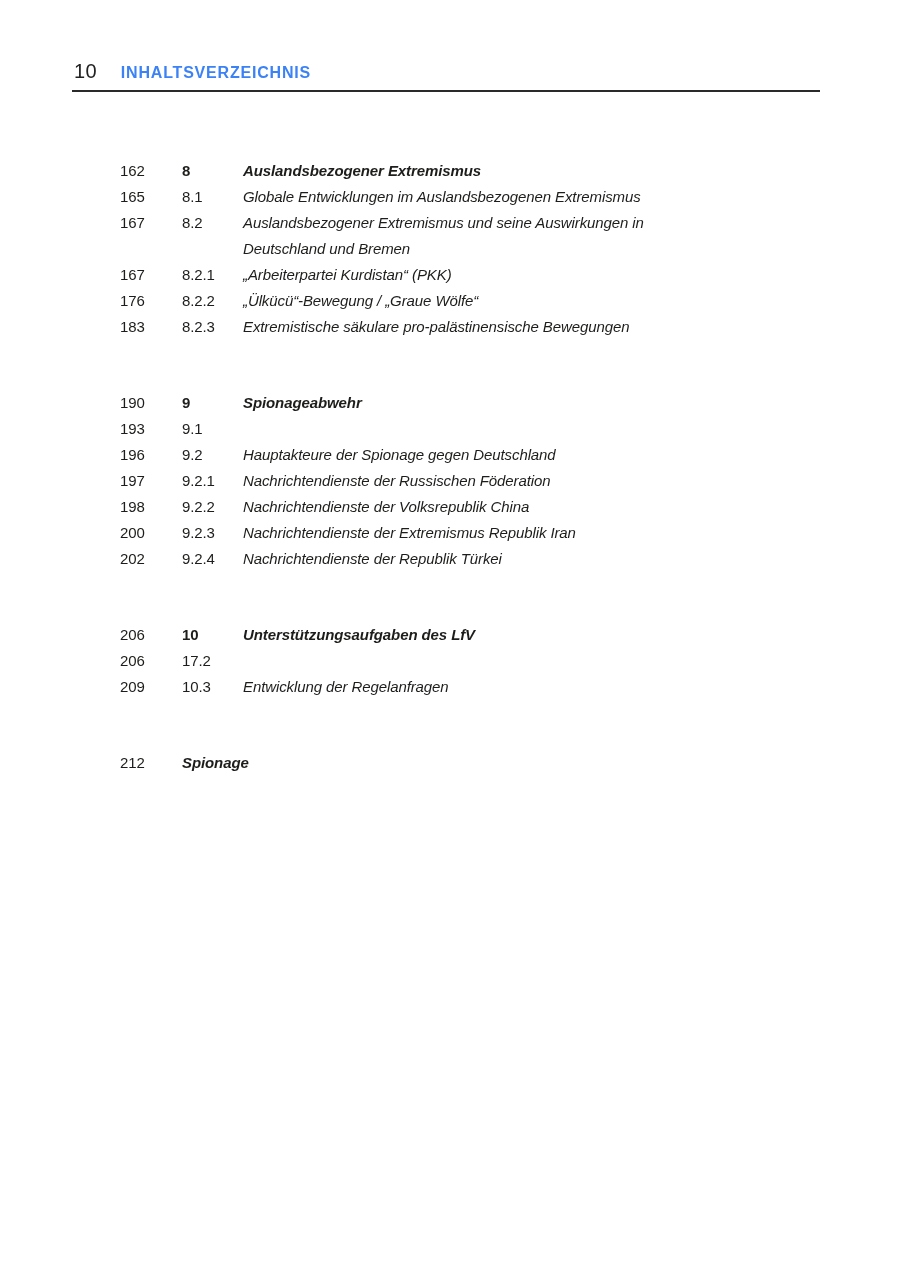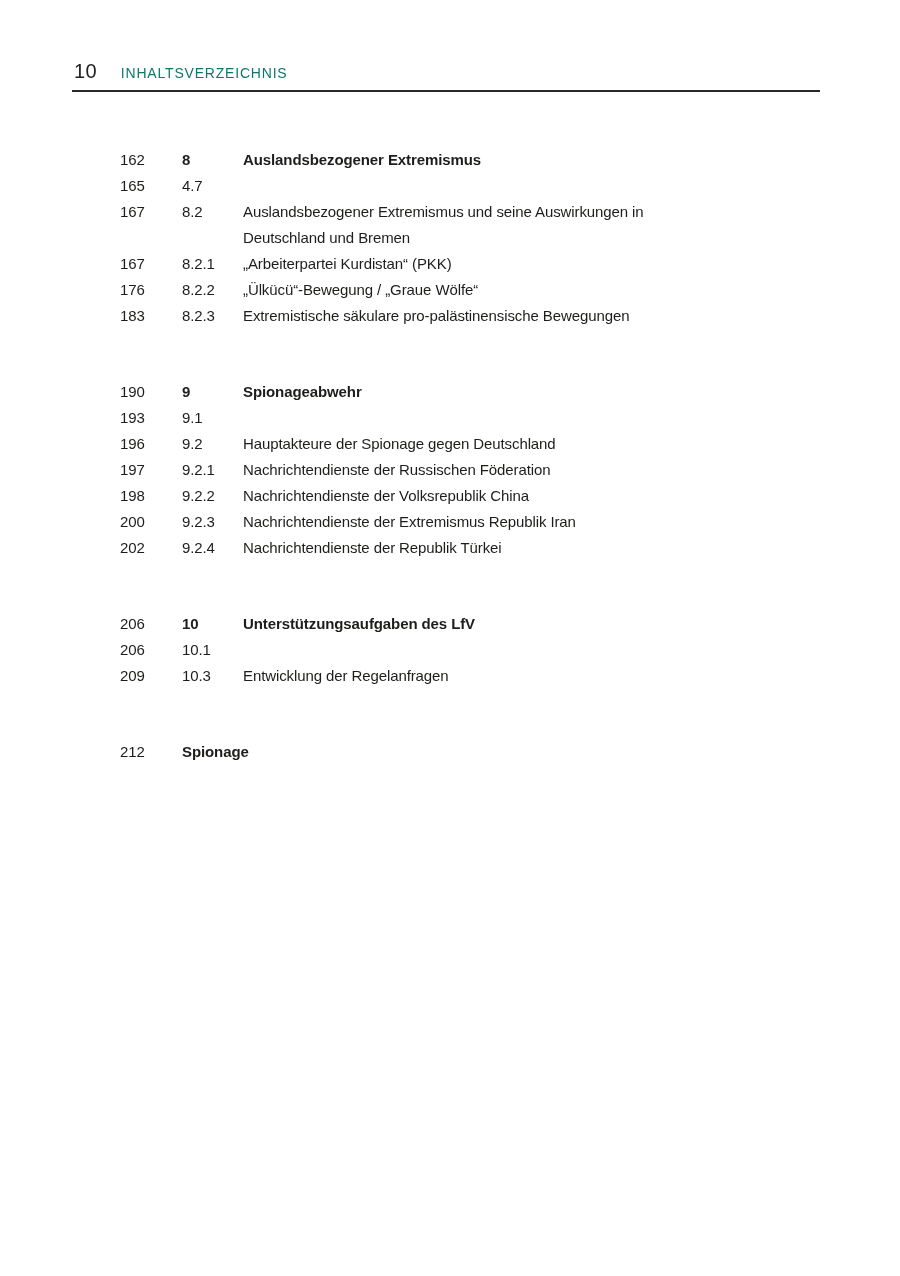--- a/index.html
+++ b/index.html
@@ -24,52 +24,53 @@
     align-items: baseline;
   }
   .page-num {
     font-size: 20px;
     line-height: 26px;
     letter-spacing: 0.3px;
     margin-left: 2px;
     color: #222222;
   }
   .page-title {
-    font-size: 14px;
+    font-size: 16px;
     letter-spacing: 0.8px;
     margin-left: 24px;
-    color: #0f766e;
+    color: #3b82f6;
+    font-weight: bold;
   }
   .header-rule {
     position: absolute;
     left: 72px;
     top: 90px;
     width: 748px;
     height: 2px;
     background: #2a2a2a;
   }
 
   
   .toc {
     position: absolute;
     left: 120px;
-    top: 147px;
+    top: 158px;
     width: 645px;
   }
   .toc-section + .toc-section { margin-top: 50px; }
   .toc-row {
     display: grid;
     grid-template-columns: 62px 61px 1fr;
     font-size: 15px;
     line-height: 26px;
     letter-spacing: -0.1px;
   }
   .toc-row .page-col  { }
   .toc-row .num-col   { }
-  .toc-row .title-col { white-space: pre-line; }
+  .toc-row .title-col { white-space: pre-line; font-style: italic; }
   .toc-row.heading .num-col,
   .toc-row.heading .title-col { font-weight: 700; }
   .toc-row.standalone .title-col { grid-column: 2 / 4; }
 </style>
 </head>
 <body>
 
 <div class="page">
 
   <header class="page-header">
@@ -80,21 +81,22 @@
 
   <main class="toc">
       <section class="toc-section">
         <div class="toc-row heading">
           <span class="page-col">162</span>
           <span class="num-col">8</span>
           <span class="title-col">Auslandsbezogener Extremismus</span>
         </div>
         <div class="toc-row">
           <span class="page-col">165</span>
-          <span class="num-col">4.7</span>
+          <span class="num-col">8.1</span>
+          <span class="title-col">Globale Entwicklungen im Auslandsbezogenen Extremismus</span>
         </div>
         <div class="toc-row">
           <span class="page-col">167</span>
           <span class="num-col">8.2</span>
           <span class="title-col">Auslandsbezogener Extremismus und seine Auswirkungen in
 Deutschland und Bremen</span>
         </div>
         <div class="toc-row">
           <span class="page-col">167</span>
           <span class="num-col">8.2.1</span>
@@ -148,21 +150,21 @@
         </div>
       </section>
       <section class="toc-section">
         <div class="toc-row heading">
           <span class="page-col">206</span>
           <span class="num-col">10</span>
           <span class="title-col">Unterstützungsaufgaben des LfV</span>
         </div>
         <div class="toc-row">
           <span class="page-col">206</span>
-          <span class="num-col">10.1</span>
+          <span class="num-col">17.2</span>
         </div>
         <div class="toc-row">
           <span class="page-col">209</span>
           <span class="num-col">10.3</span>
           <span class="title-col">Entwicklung der Regelanfragen</span>
         </div>
       </section>
       <section class="toc-section">
         <div class="toc-row heading standalone">
           <span class="page-col">212</span>

